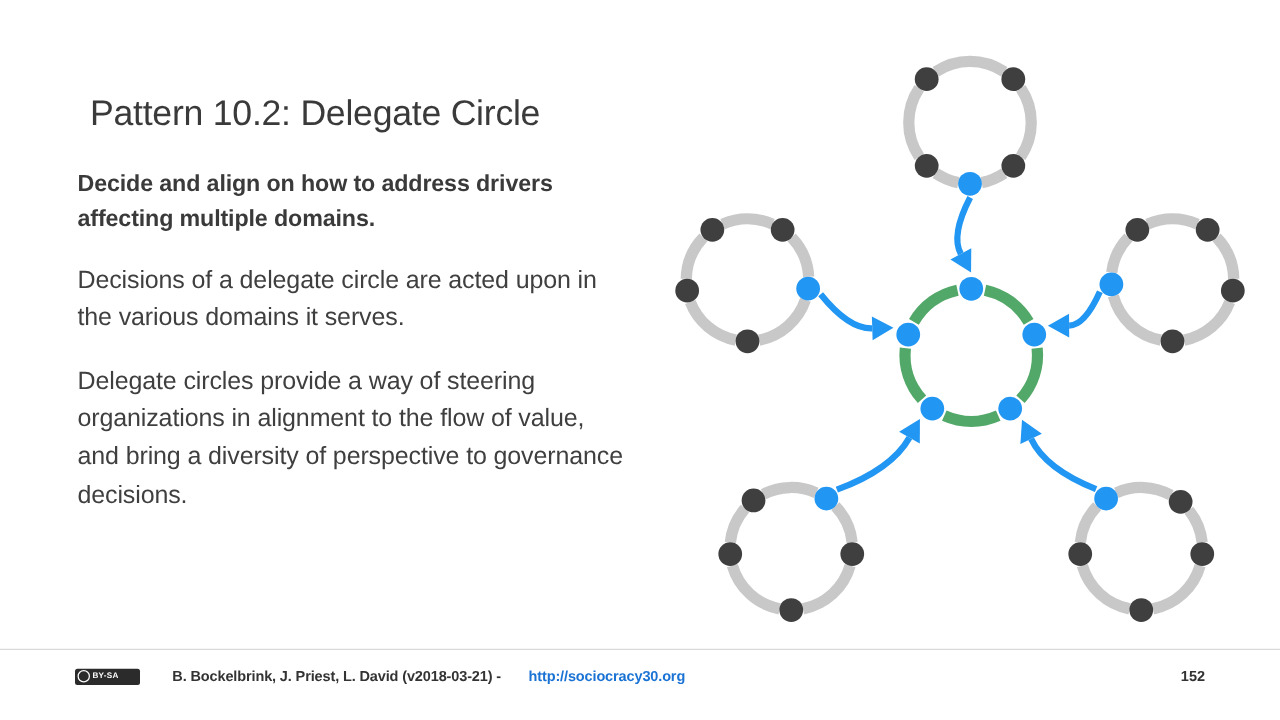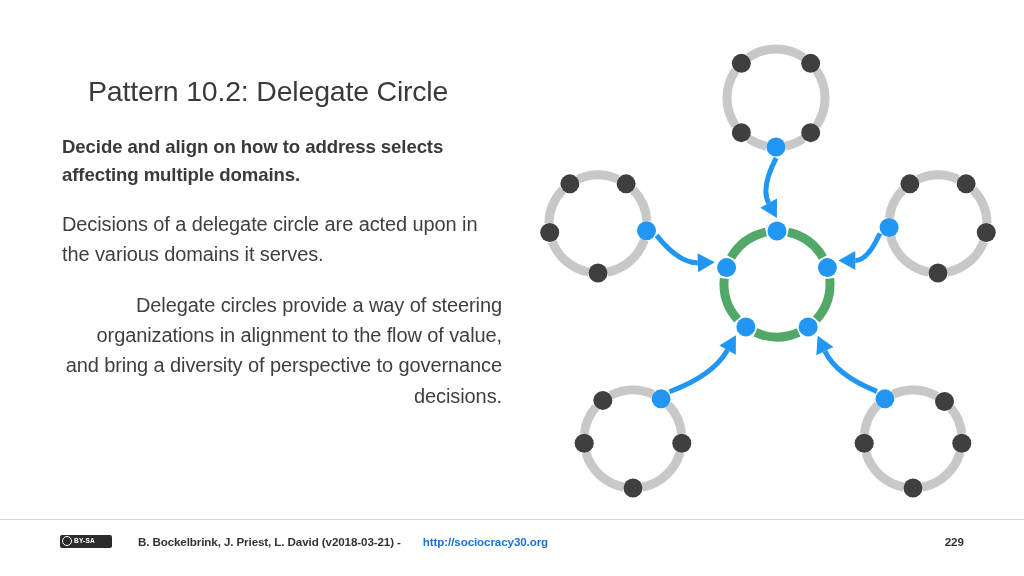--- a/index.html
+++ b/index.html
@@ -16,21 +16,21 @@
     position: relative;
     width: 1024px;
     height: 576px;
     background: #ffffff;
     overflow: hidden;
   }
 
   
   #slide-title {
     position: absolute;
-    left: 88px;
+    left: 72px;
     top: 55px;
     width: 470px;
     font-size: 28.5px;
     font-weight: 400;
     color: #3a3a3a;
     letter-spacing: -0.2px;
     line-height: 1.2;
     white-space: nowrap;
   }
 
@@ -50,21 +50,21 @@
     letter-spacing: -0.1px;
   }
   .body-paragraph {
     font-size: 20px;
     font-weight: 400;
     color: #3f3f3f;
     line-height: 1.52;
     margin: 0 0 20px 0;
     letter-spacing: -0.1px;
   }
-  .body-paragraph:last-child { margin-bottom: 0; text-align: right; }
+  .body-paragraph:last-child { margin-bottom: 0; }
 
   
   #diagram {
     position: absolute;
     left: 516px;
     top: 18px;
     width: 508px;
     height: 490px;
   }
   #diagram svg { display: block; }
@@ -139,21 +139,21 @@
   }
 </style>
 </head>
 <body>
 
 <div id="slide">
 
   <h1 id="slide-title">Pattern 10.2: Delegate Circle</h1>
 
   <div id="text-column">
-    <p class="lead-paragraph">Decide and align on how to address selects affecting multiple domains.</p>
+    <p class="lead-paragraph">Decide and align on how to address drivers affecting multiple domains.</p>
     <p class="body-paragraph">Decisions of a delegate circle are acted upon in the various domains it serves.</p>
     <p class="body-paragraph">Delegate circles provide a way of steering organizations in alignment to the flow of value, and bring a diversity of perspective to governance decisions.</p>
   </div>
 
   <div id="diagram">
     <svg width="508" height="490" viewBox="0 0 508 490" xmlns="http://www.w3.org/2000/svg">
 
       <g id="satellites">
           <g>
             <path d="M 232.60 39.38 A 49 49 0 0 1 287.40 39.38" fill="none" stroke="#c8c8c8" stroke-width="9" stroke-linecap="butt"></path>
@@ -256,16 +256,16 @@
 
   <div id="footer-rule"></div>
 
   <div id="footer">
     <span id="cc-badge">
       <span class="cc-mark"></span>
       <span class="cc-text">BY-SA</span>
     </span>
     <span id="footer-credit">B. Bockelbrink, J. Priest, L. David (v2018-03-21) - </span>
     <a id="footer-link" href="#">http://sociocracy30.org</a>
-    <span id="page-number">229</span>
+    <span id="page-number">152</span>
   </div>
 
 </div>
 
 </body></html>

